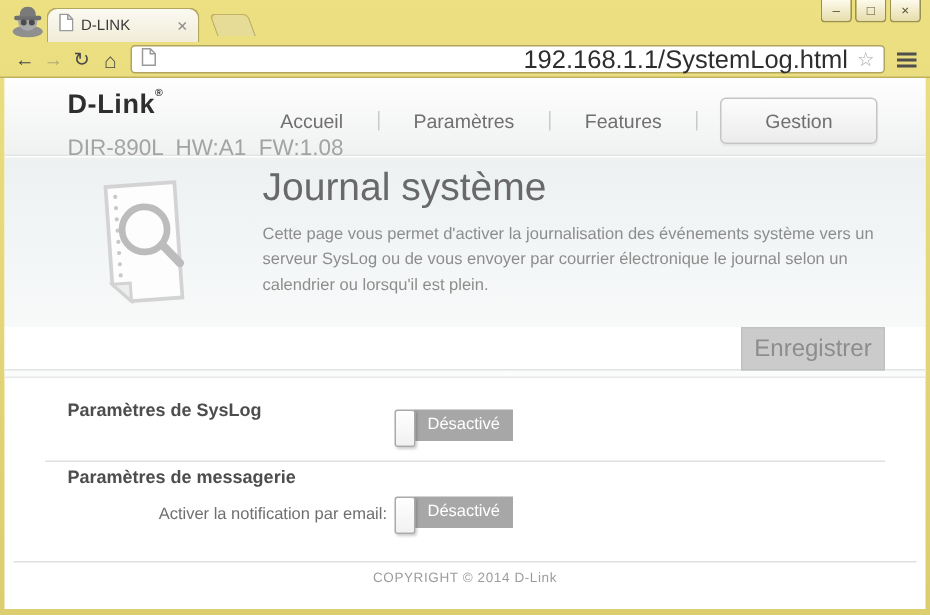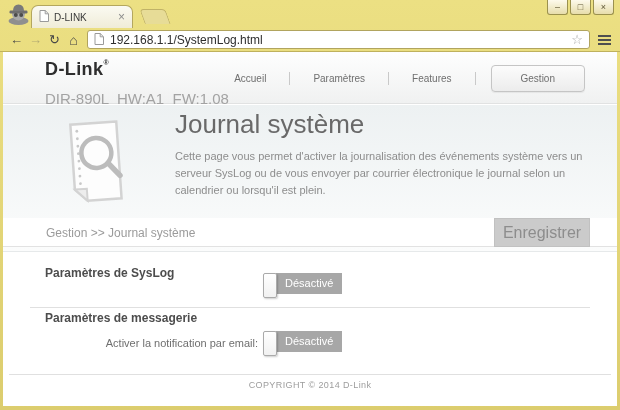--- a/index.html
+++ b/index.html
@@ -23,37 +23,37 @@
             border:1px solid #9b914e; border-top:none; border-radius:0 0 3px 3px;
             font-size:9px; color:#5d5534; display:flex; align-items:center; justify-content:center; line-height:1; cursor:default; }
   .toolbar { position:absolute; top:28px; left:0; right:0; height:24px; border-bottom:1px solid #bfb15d;
              display:flex; align-items:center; padding:0 7px; }
   .navbtn { width:19px; text-align:center; font-size:13px; color:#474747; font-weight:bold; line-height:1; }
   .navbtn.fwd { color:#b3aa72; }
   .navbtn.reload { font-weight:normal; font-size:13px; }
   .navbtn.home { font-weight:normal; font-size:14px; }
   .urlbar { flex:1; height:19px; margin:0 5px 0 4px; background:#fff; border:1px solid #b1a45e;
             border-radius:3px; display:flex; align-items:center; padding:0 6px; gap:6px; }
-  .url { flex:1; font-size:12px; color:#2e2e2e; white-space:nowrap; overflow:hidden; }
+  .url { flex:1; font-size:17px; color:#2e2e2e; white-space:nowrap; overflow:hidden;text-align:right; }
   .star { font-size:13px; color:#a8a8a8; line-height:1; }
   .menubtn { width:18px; height:18px; display:flex; align-items:center; justify-content:center; }
   .menubtn i { display:block; width:13px; height:2px; background:#4f4f4f;
                box-shadow:0 -4px 0 #4f4f4f, 0 4px 0 #4f4f4f; }
 
   
   .page { position:absolute; top:52px; left:3px; right:3px; bottom:4px; background:#fff; overflow:hidden; }
 
   .siteheader { position:absolute; top:0; left:0; right:0; height:52px;
                 background:linear-gradient(#fefefe,#f0f1f1); border-bottom:1px solid #e1e2e2; }
   .logowrap { position:absolute; left:42px; top:7px; }
   .logo { font-size:18px; font-weight:bold; color:#2e2e2e; letter-spacing:.4px; }
   .logo sup { font-size:7px; vertical-align:top; }
   .device { margin-top:10px; font-size:15px; color:#a3a3a3; white-space:pre; }
   .nav { position:absolute; right:32px; top:13px; display:flex; align-items:center; gap:15px; }
-  .navitem { font-size:10px; color:#6f6f6f; padding:7px 8px; cursor:default; }
+  .navitem { font-size:13px; color:#6f6f6f; padding:7px 8px; cursor:default; }
   .navsep { width:1px; height:13px; background:#c9c9c9; }
   .navitem.active { border:1px solid #c5c5c5; border-radius:4px; padding:7px 29px;
                     background:linear-gradient(#fcfcfc,#ececec); box-shadow:0 1px 1px rgba(0,0,0,.06); }
 
   .hero { position:absolute; top:53px; left:0; right:0; height:147px;
           background:linear-gradient(#edf1f2,#fbfcfc); border-bottom:1px solid #e6e9ea; }
   .hero-icon { position:absolute; left:57px; top:12px; }
   .hero-title { position:absolute; left:172px; top:4px; font-size:26px; color:#696969; }
   .hero-desc { position:absolute; left:172px; top:43px; width:426px; font-size:11px;
                color:#8d8d8d; line-height:1.55; }
@@ -176,21 +176,20 @@
             <circle cx="37" cy="36" r="15" fill="none" stroke="#bcbcbc" stroke-width="4.5"></circle>
             <line x1="48" y1="47" x2="59" y2="60" stroke="#bcbcbc" stroke-width="5.5" stroke-linecap="round"></line>
           </g>
         </svg>
       </span>
       <div class="hero-title">Journal système</div>
       <div class="hero-desc">Cette page vous permet d'activer la journalisation des événements système vers un serveur SysLog ou de vous envoyer par courrier électronique le journal selon un calendrier ou lorsqu'il est plein.</div>
     </div>
 
     <div class="actionbar">
-      <span class="breadcrumb">Gestion &gt;&gt; Journal système</span>
       <button class="savebtn">Enregistrer</button>
     </div>
 
     <div class="sectitle s1">Paramètres de SysLog</div>
     <span class="toggle t1">
       <span class="knob"></span>
       <span class="state">Désactivé</span>
     </span>
 
     <div class="divider d2"></div>

